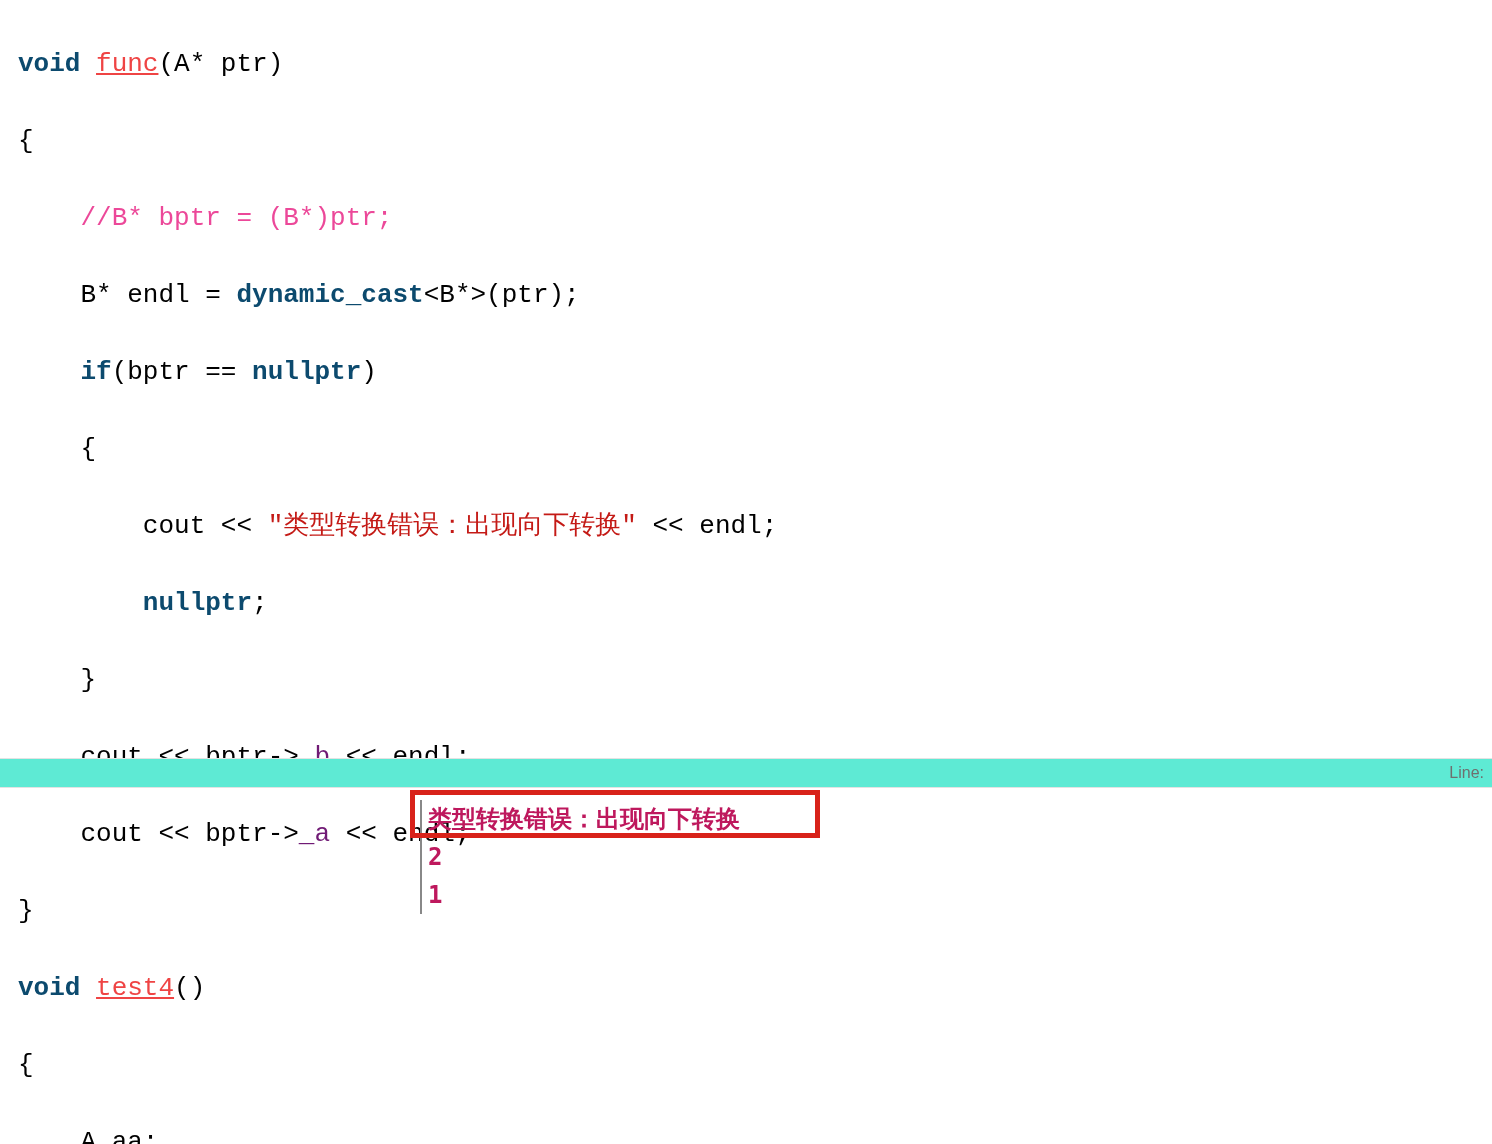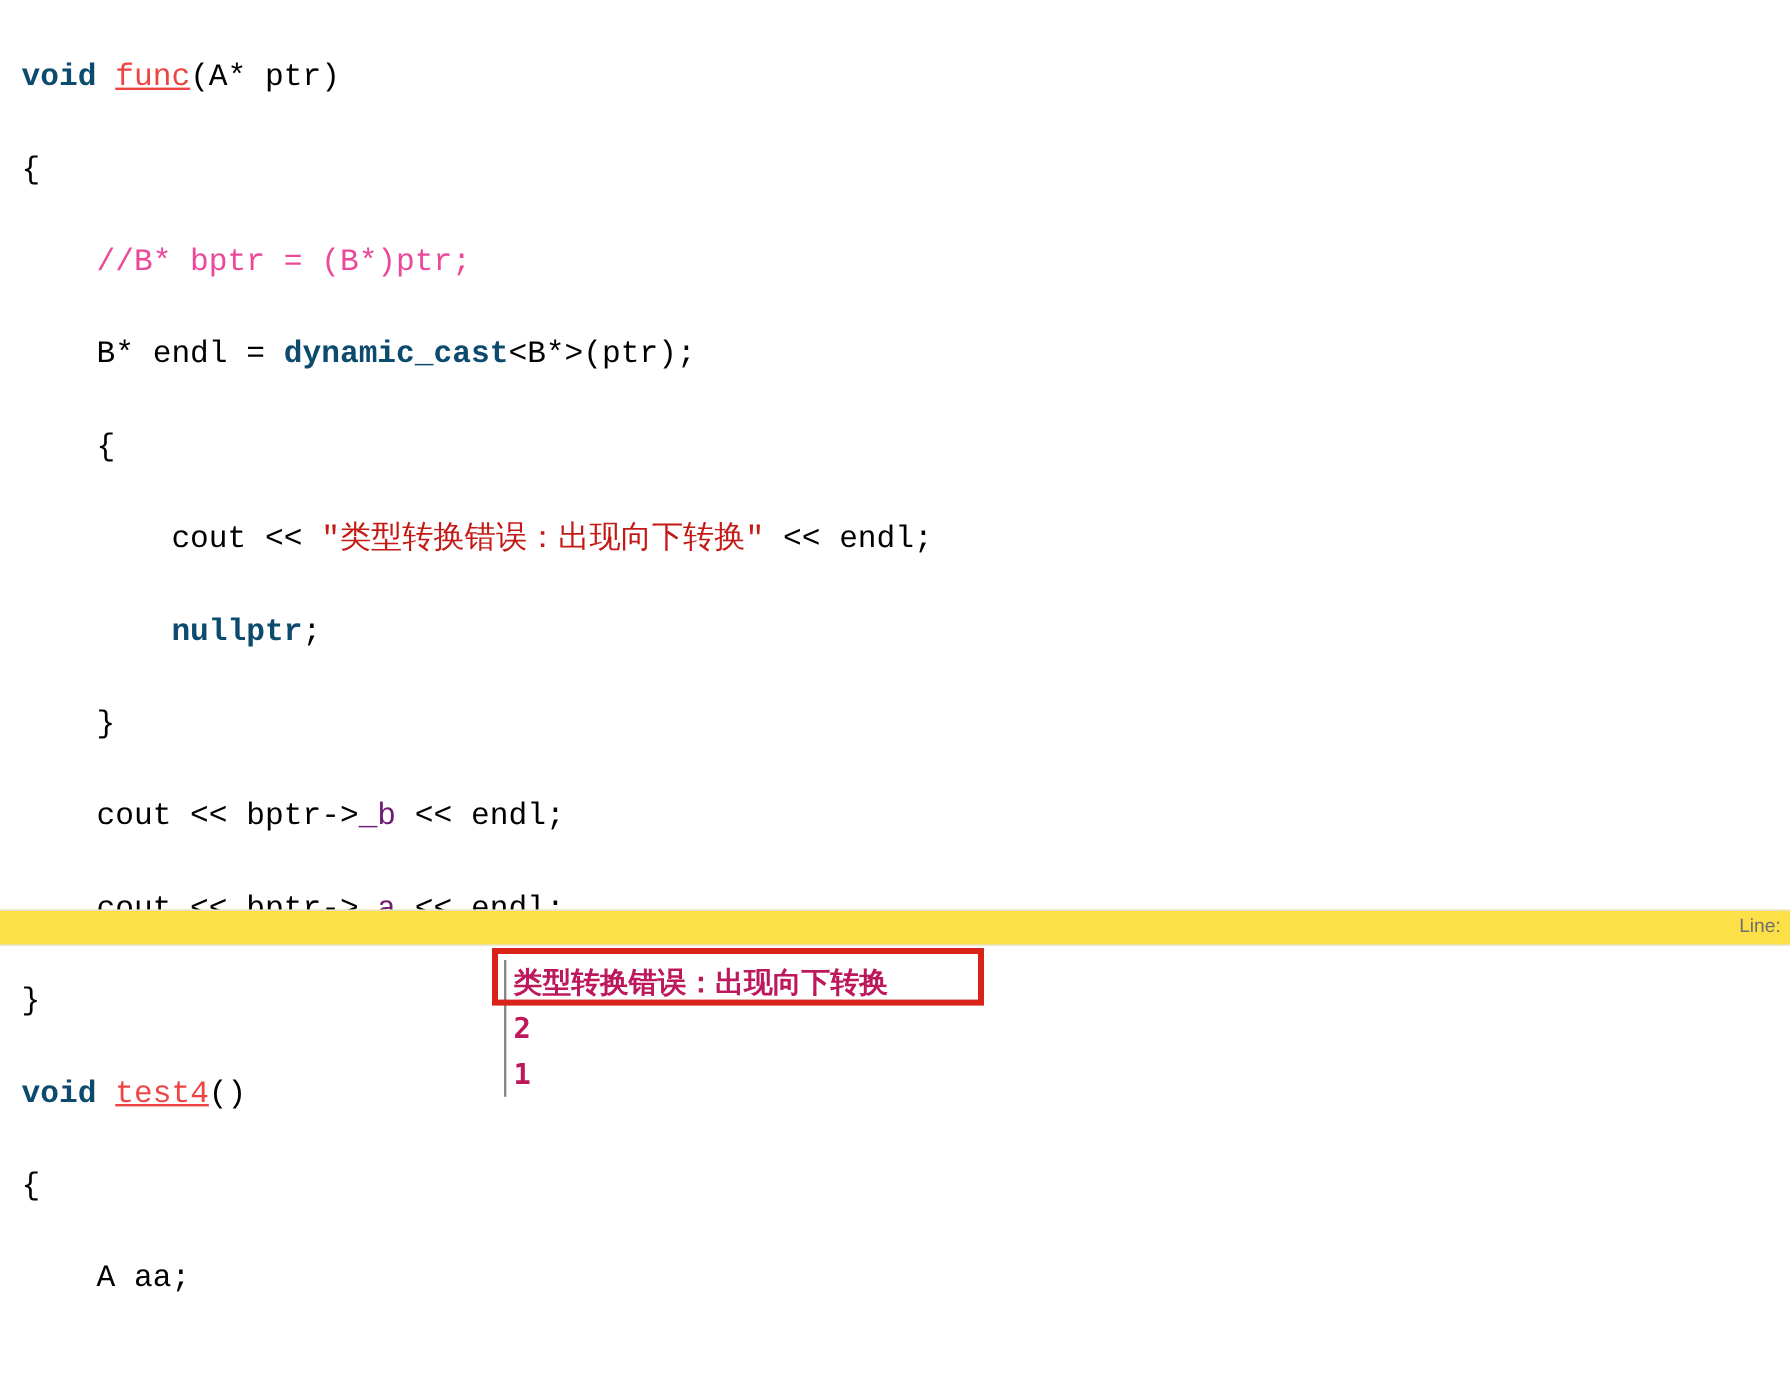--- a/index.html
+++ b/index.html
@@ -21,21 +21,21 @@
   .keyword   { color: #0c4a6e; font-weight: 600; }
   .funcname  { color: #ef4444; text-decoration: underline; }
   .comment   { color: #ec4899; }
   .string    { color: #C41A16; }
   .member    { color: #701a75; text-align: right; }
   .statusbar {
     position: absolute;
     left: 0; right: 0;
     top: 758px;
     height: 30px;
-    background: #fde047;
+    background: #5eead4;
     border-top: 1px solid #e3e3e3;
     border-bottom: 1px solid #e3e3e3;
     display: flex;
     justify-content: flex-end;
     align-items: center;
     padding-right: 8px;
     font-family: -apple-system, "Helvetica Neue", Arial, sans-serif;
     font-size: 16px;
     color: #6f6f6f;
   }
@@ -62,20 +62,21 @@
   }
 </style>
 </head>
 <body>
 
 <div class="editor">
 <div><span class="keyword">void</span> <span class="funcname">func</span><span>(A* ptr)</span></div>
 <div>{</div>
 <div><span>    </span><span class="comment">//B* bptr = (B*)ptr;</span></div>
 <div><span>    </span><span>B* endl = </span><span class="keyword">dynamic_cast</span><span>&lt;B*&gt;(ptr);</span></div>
+<div><span>    </span><span class="keyword">if</span><span>(bptr == </span><span class="keyword">nullptr</span><span>)</span></div>
 <div><span>    </span><span>{</span></div>
 <div><span>        </span><span>cout &lt;&lt; </span><span class="string">"类型转换错误：出现向下转换"</span><span> &lt;&lt; endl;</span></div>
 <div><span>        </span><span class="keyword">nullptr</span><span>;</span></div>
 <div><span>    </span><span>}</span></div>
 <div><span>    </span><span>cout &lt;&lt; bptr-&gt;</span><span class="member">_b</span><span> &lt;&lt; endl;</span></div>
 <div><span>    </span><span>cout &lt;&lt; bptr-&gt;</span><span class="member">_a</span><span> &lt;&lt; endl;</span></div>
 <div>}</div>
 <div><span class="keyword">void</span> <span class="funcname">test4</span><span>()</span></div>
 <div>{</div>
 <div><span>    </span><span>A aa;</span></div>

